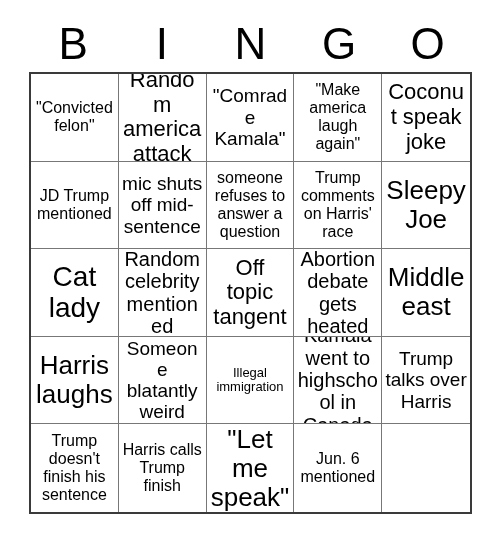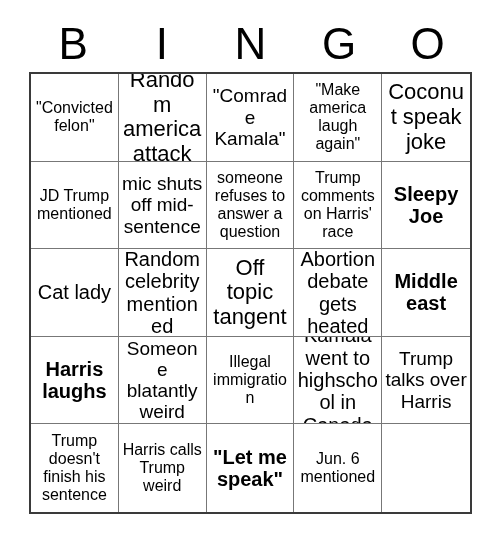--- a/index.html
+++ b/index.html
@@ -77,27 +77,27 @@
   .cell-text {
     display: block;
     width: 100%;
     line-height: 1.12;
     color: #000000;
     word-wrap: break-word;
     white-space: pre-line;
   }
 
   
-  .fs-xs   { font-size: 16px; }
+  .fs-xs   { font-size: 13px; }
   .fs-sm   { font-size: 20px; }
   .fs-md   { font-size: 16px; }
   .fs-lg   { font-size: 19px; }
   .fs-xl   { font-size: 22px; }
-  .fs-xxl  { font-size: 20px; font-weight: bold; }
-  .fs-huge { font-size: 20px; }
+  .fs-xxl  { font-size: 26px; }
+  .fs-huge { font-size: 28px; }
 </style>
 </head>
 <body>
 
 <div id="bingo-card">
 
   <div id="header-row">
     <div class="header-letter">B</div>
     <div class="header-letter">I</div>
     <div class="header-letter">N</div>
@@ -168,21 +168,21 @@
         <span class="cell-text fs-sm">Kamala went to highschool in Canada</span>
       </div>
 
     <div class="bingo-cell">
         <span class="cell-text fs-lg">Trump talks over Harris</span>
       </div>
     <div class="bingo-cell">
         <span class="cell-text fs-md">Trump doesn't finish his sentence</span>
       </div>
     <div class="bingo-cell">
-        <span class="cell-text fs-md">Harris calls Trump weird</span>
+        <span class="cell-text fs-md">Harris calls Trump finish</span>
       </div>
     <div class="bingo-cell">
         <span class="cell-text fs-xxl">"Let me speak"</span>
       </div>
     <div class="bingo-cell">
         <span class="cell-text fs-md">Jun. 6 mentioned</span>
       </div>
   </div>
 
 </div>

